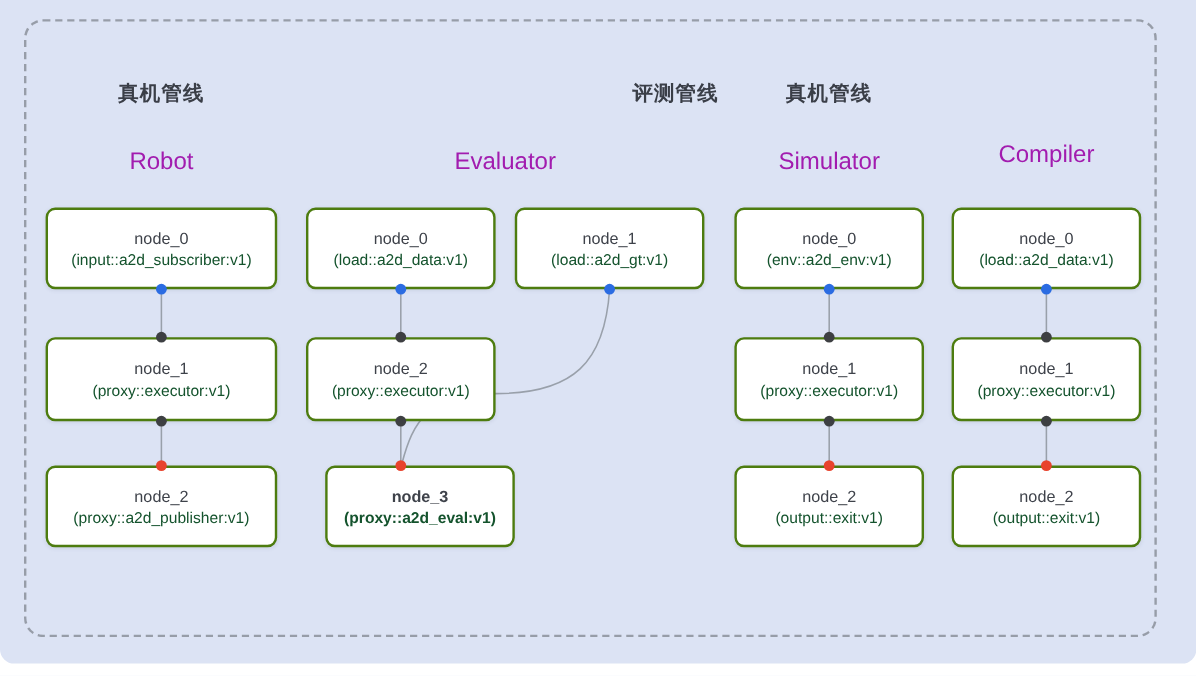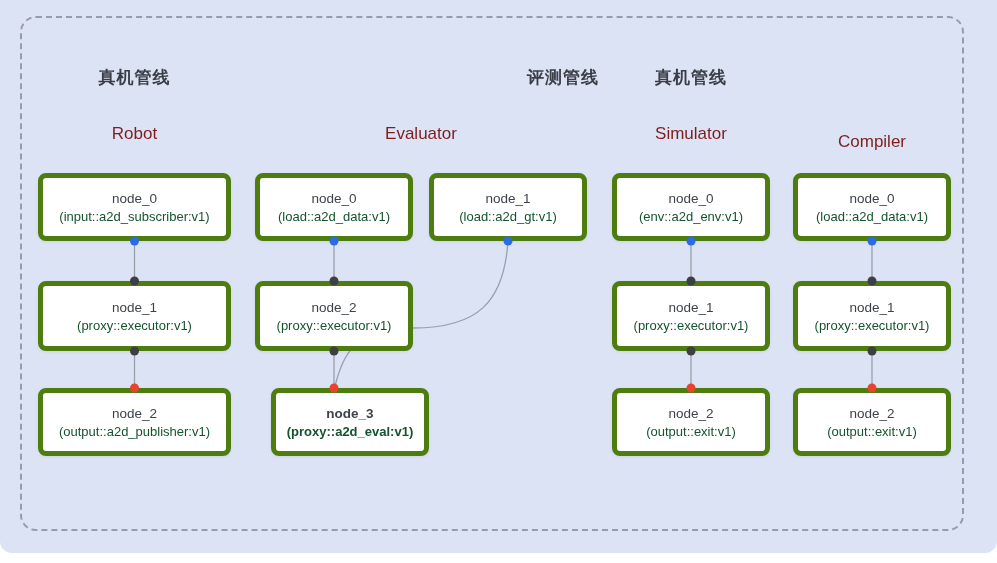--- a/index.html
+++ b/index.html
@@ -29,28 +29,28 @@
     box-sizing: border-box;
   }
   .pipeline-header { position: absolute; text-align: center; }
   .title-zh {
     font-size: 17px;
     font-weight: bold;
     color: #3a3e47;
     letter-spacing: 1px;
   }
   .title-en {
-    font-size: 17px;
-    color: #7f1d1d;
+    font-size: 20px;
+    color: #a21caf;
   }
   .node {
     position: absolute;
     height: 68px;
     background: #ffffff;
-    border: 5px solid #4d7c0f;
+    border: 2px solid #4d7c0f;
     border-radius: 8px;
     box-sizing: border-box;
     box-shadow: 0 1px 3px rgba(100,110,140,0.12);
     display: flex;
     flex-direction: column;
     align-items: center;
     justify-content: center;
     gap: 3px;
     z-index: 2;
   }
@@ -104,35 +104,35 @@
       <div class="title-en">Evaluator</div>
     </div>
 
     <div class="pipeline-header" style="left:612px; top:66px; width:158px;">
       <div class="title-zh">真机管线</div>
     </div>
     <div class="pipeline-header" style="left:612px; top:124px; width:158px;">
       <div class="title-en">Simulator</div>
     </div>
 
-    <div class="pipeline-header" style="left:793px; top:132px; width:158px;">
+    <div class="pipeline-header" style="left:793px; top:118px; width:158px;">
       <div class="title-en">Compiler</div>
     </div>
 
     <div class="node" style="left:38px; top:173px; width:193px;">
       <div class="node-name">node_0</div>
       <div class="node-type">(input::a2d_subscriber:v1)</div>
     </div>
     <div class="node tall" style="left:38px; top:281px; width:193px;">
       <div class="node-name">node_1</div>
       <div class="node-type">(proxy::executor:v1)</div>
     </div>
     <div class="node" style="left:38px; top:388px; width:193px;">
       <div class="node-name">node_2</div>
-      <div class="node-type">(output::a2d_publisher:v1)</div>
+      <div class="node-type">(proxy::a2d_publisher:v1)</div>
     </div>
 
     <div class="node" style="left:255px; top:173px; width:158px;">
       <div class="node-name">node_0</div>
       <div class="node-type">(load::a2d_data:v1)</div>
     </div>
     <div class="node" style="left:429px; top:173px; width:158px;">
       <div class="node-name">node_1</div>
       <div class="node-type">(load::a2d_gt:v1)</div>
     </div>

